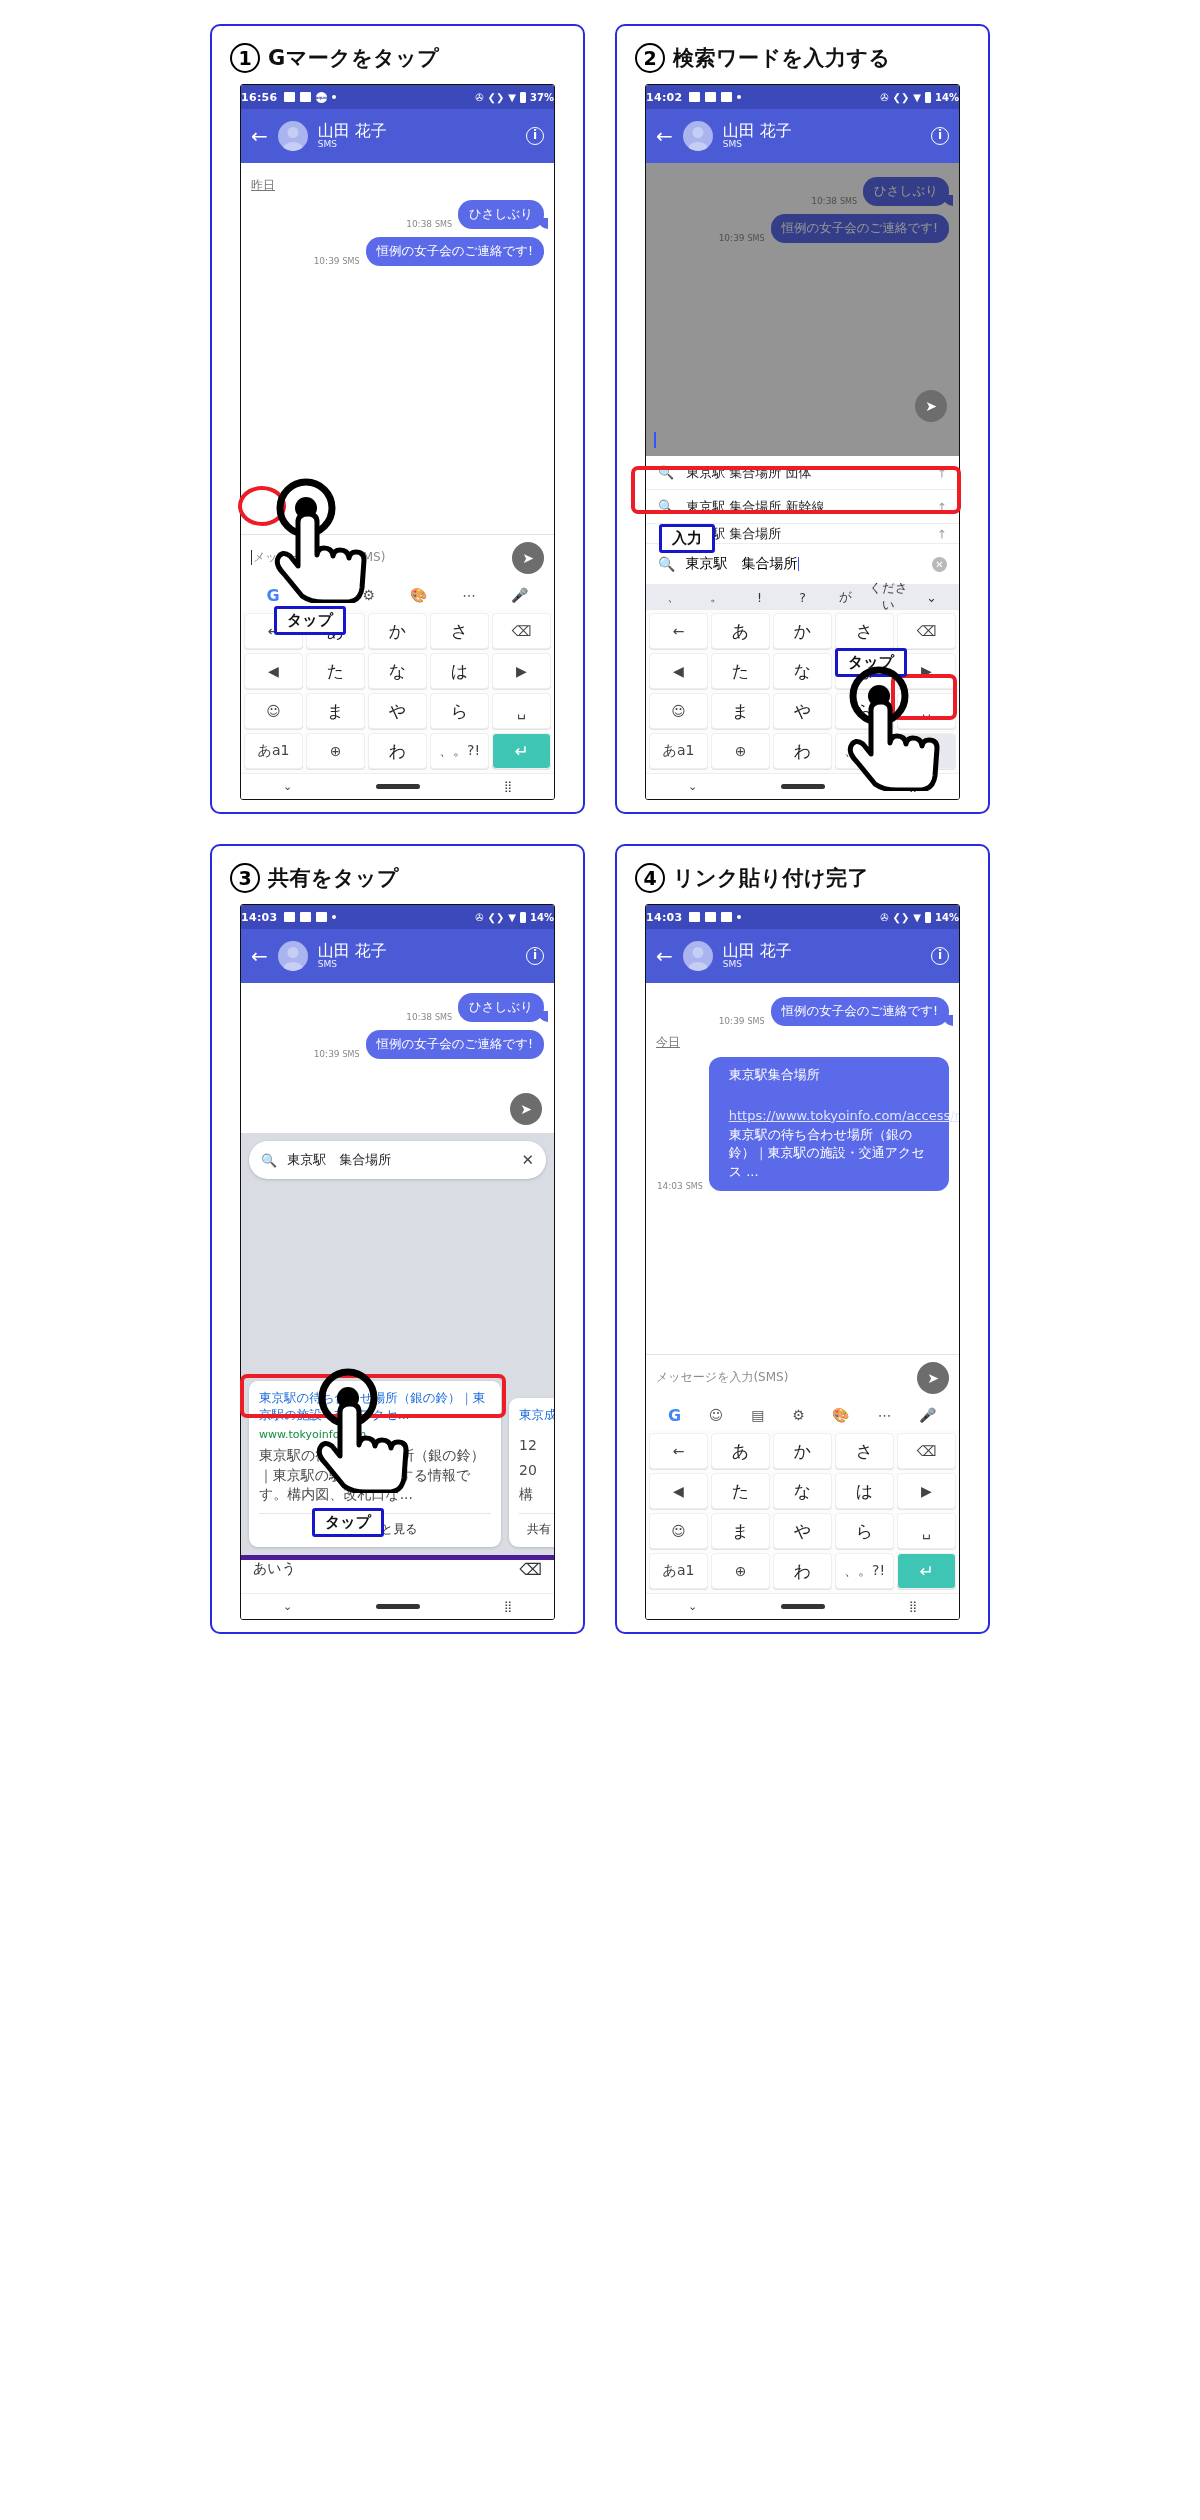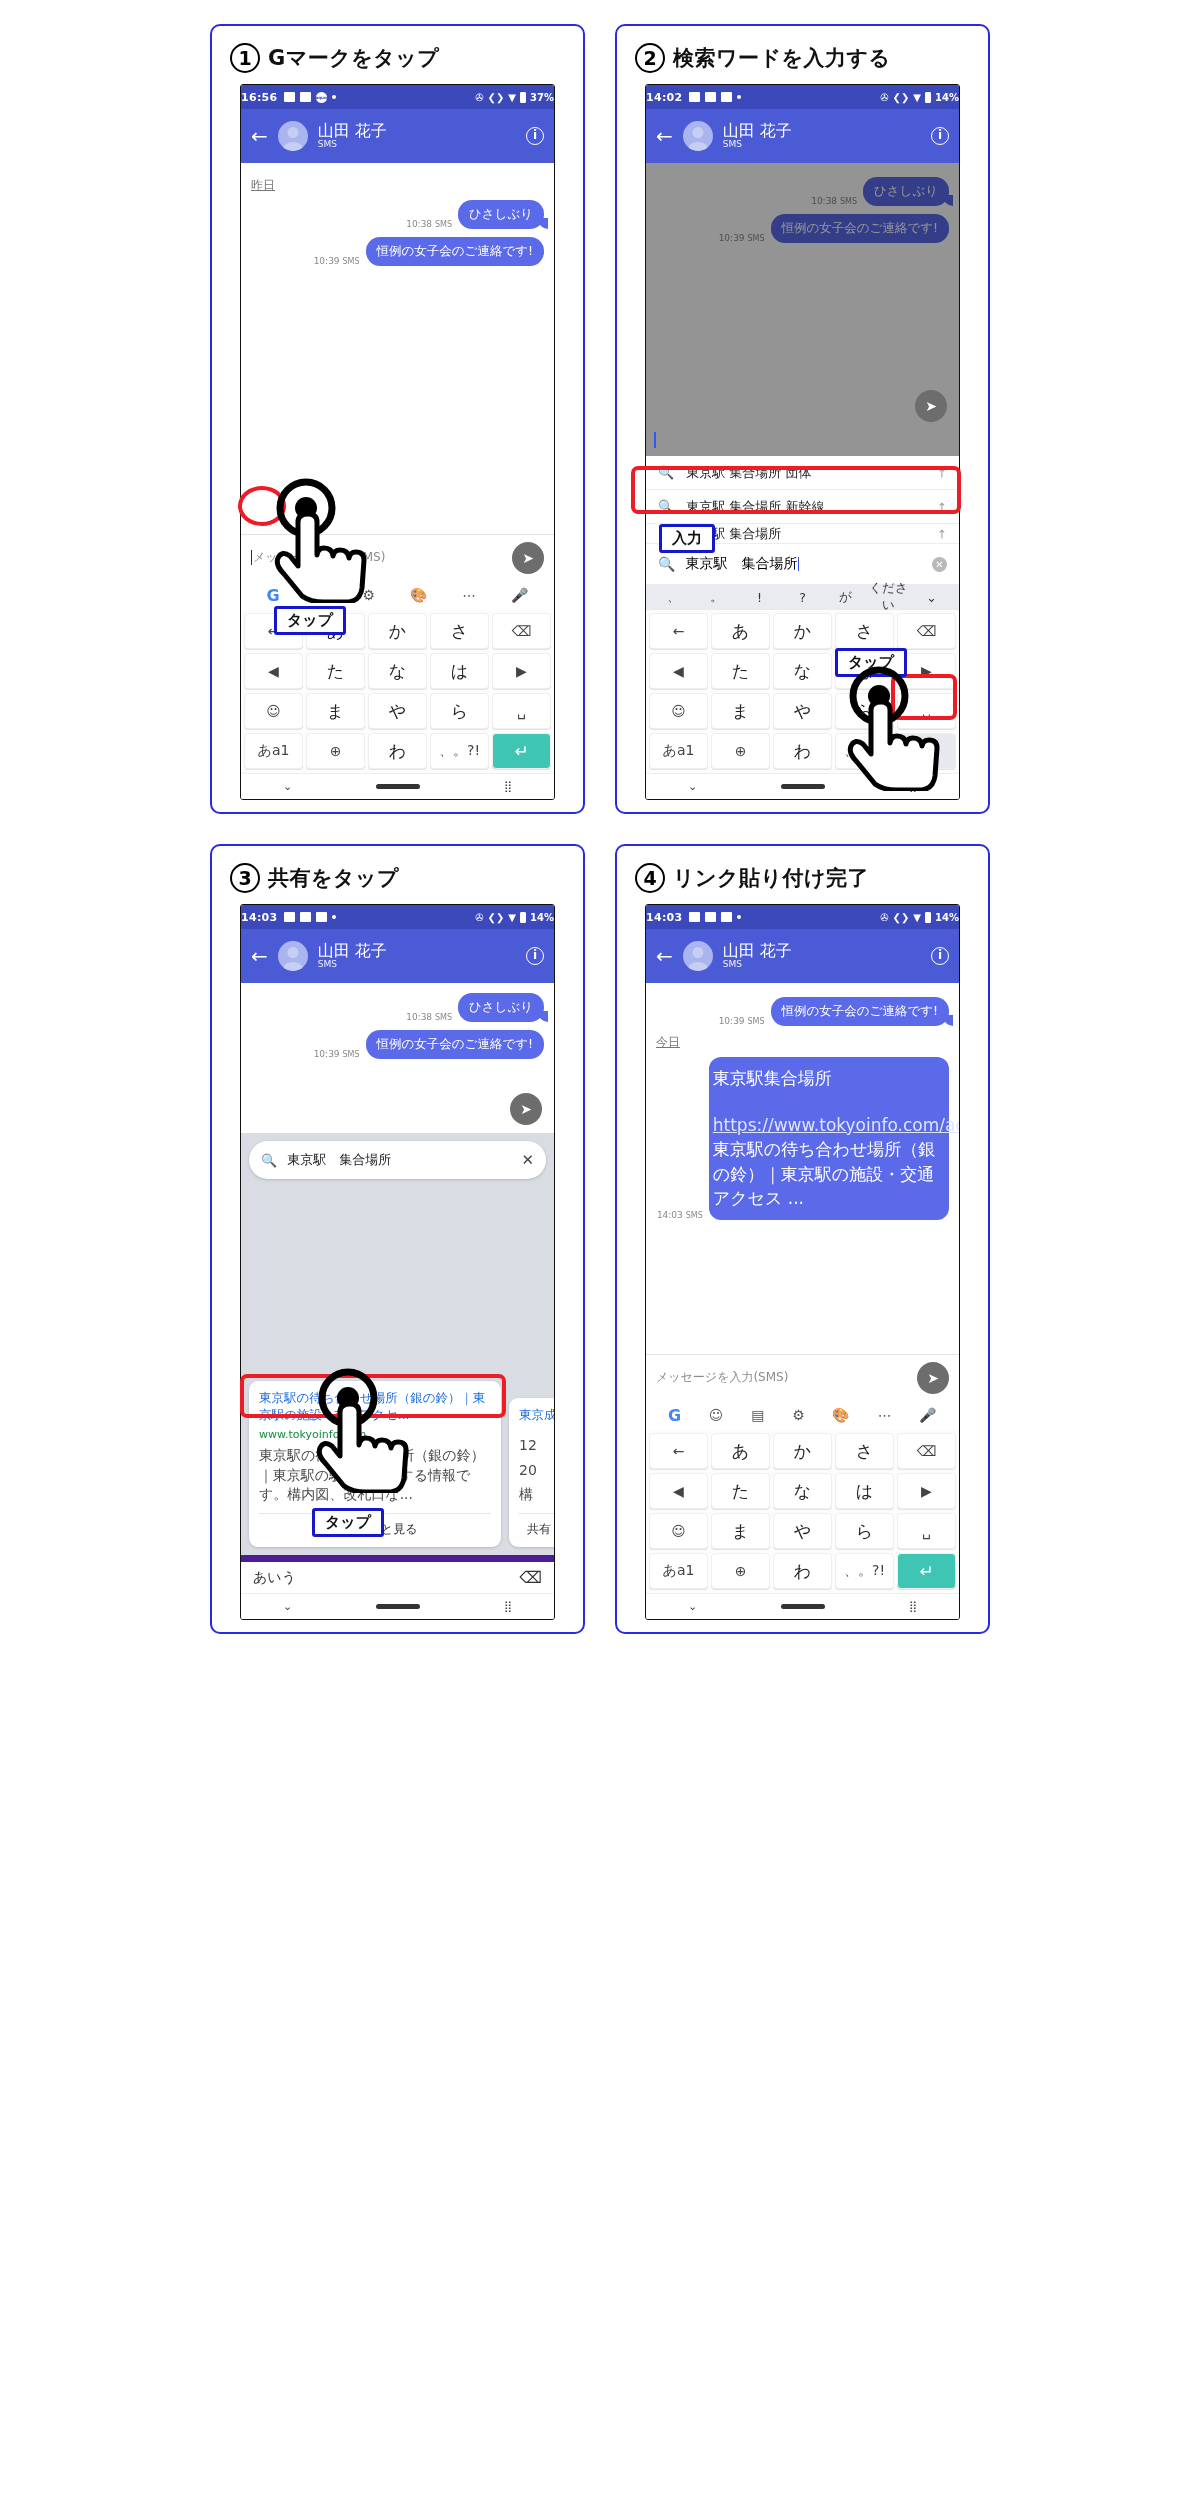--- a/index.html
+++ b/index.html
@@ -182,22 +182,22 @@
     box-shadow:0 1px 3px rgba(0,0,0,.17);
   }
   .gtitle{color:#1a6bdc;font-size:12.5px;line-height:1.35;}
   .gurl{color:#138a3c;font-size:11px;margin-top:4px;}
   .gdesc{color:#4a4a4a;font-size:14px;line-height:1.4;margin-top:5px;}
   .gfoot{display:flex;align-items:center;justify-content:center;
     border-top:1px solid #e6e6e6;margin-top:8px;padding-top:7px;font-size:12px;color:#333;}
 
   
   .linkbub{
-    background:#5b6ae8;color:#fff;border-radius:12px;padding:9px 4px;
-    font-size:17px;line-height:1.45;max-width:82%;
+    background:#5b6ae8;color:#fff;border-radius:12px;padding:9px 20px;
+    font-size:13px;line-height:1.45;max-width:82%;
   }
   .linkbub .url{text-decoration:underline;display:block;color:#dfe4ff;}
 </style>
 </head>
 <body>
 
 <div class="grid">
 
   <div class="panel">
     <div class="panel-head">
@@ -523,21 +523,21 @@
             <div class="gdesc" style="margin-top:12px">12</div>
             <div class="gdesc">20</div>
             <div class="gdesc">構</div>
             <div class="gfoot">
               <span>共有</span>
             </div>
           </div>
         </div>
       </div>
 
-      <div style="height:38px;flex:0 0 auto;background:#fff;display:flex;align-items:center;padding:0 12px;border-top:7px solid #4c1d95">
+      <div style="height:38px;flex:0 0 auto;background:#fff;display:flex;padding:0 12px;border-top:5px solid #4c1d95">
         <span style="font-size:14px;color:#333">あいう</span>
         <span style="margin-left:auto;font-size:16px;color:#333">⌫</span>
       </div>
 
       <div class="navbar">
         <span>⌄</span>
         <span class="navpill"></span>
         <span>⣿</span>
       </div>
     </div>

